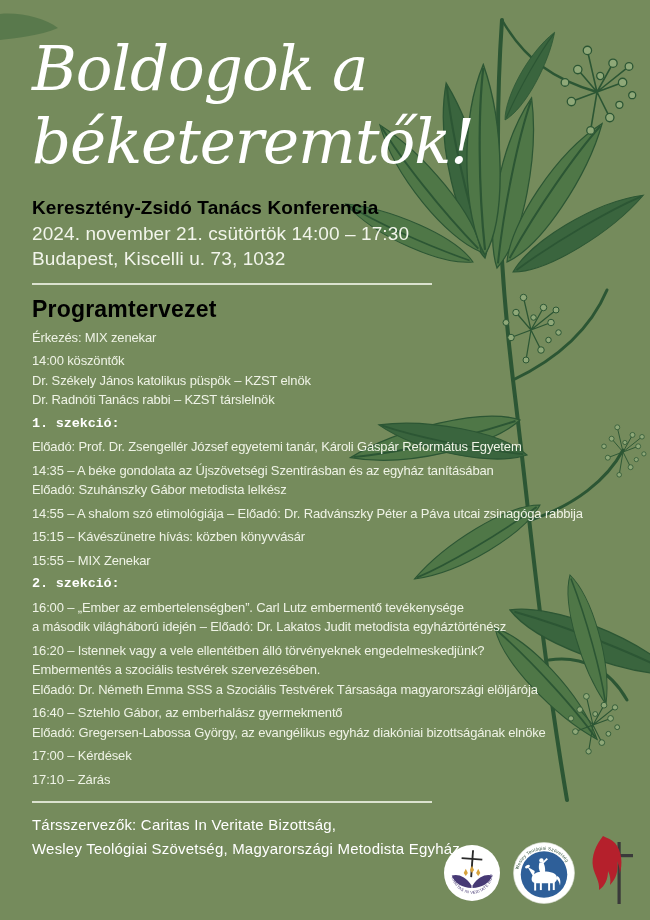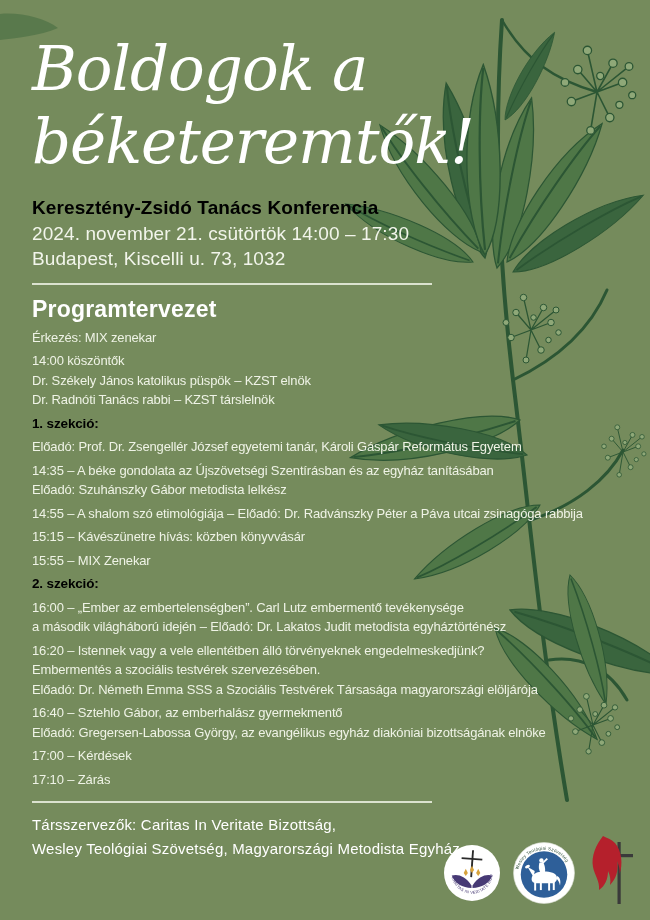--- a/index.html
+++ b/index.html
@@ -8,25 +8,25 @@
   .branch{position:absolute;top:0;right:0;width:315px;height:810px;z-index:1;}
   .corner-leaf{position:absolute;top:4px;left:0;width:80px;height:50px;z-index:1;}
   .content{position:absolute;left:32px;top:0;width:600px;z-index:2;color:#FFFFFF;}
   .title{margin-top:32px;font-family:"DejaVu Serif",serif;font-style:italic;
          font-size:61px;line-height:73px;letter-spacing:-1px;color:#FFFFFF;white-space:nowrap;}
   .event{margin-top:17px;font-size:19px;line-height:25.5px;color:#F2F5EB;letter-spacing:.1px;}
   .event .b{font-weight:700;color:#000000;}
   .rule{margin-top:11px;width:400px;height:2px;background:#E7EBDC;opacity:.9;}
   .rule2{margin-top:12px;width:400px;height:2px;background:#E7EBDC;opacity:.9;}
   h2.prog-head{margin:11px 0 0 0;font-size:23px;line-height:26px;font-weight:700;
-               letter-spacing:.2px;color:#ffffff;}
+               letter-spacing:.2px;color:#000000;}
   .prog{margin-top:6px;font-size:13px;line-height:19.5px;letter-spacing:-.15px;color:#EFF3E6;}
   .prog p{margin:0 0 4px 0;}
   .prog .ln{white-space:nowrap;}
-  .prog p.sec{font-weight:700;font-size:13.5px;color:#000000;}
+  .prog p.sec{font-weight:700;font-size:13.5px;color:#ffffff;font-family:Liberation Mono, monospace;}
   .footer-text{margin-top:10px;font-size:15px;line-height:24px;letter-spacing:.2px;color:#ffffff;}
   .footer-text .ln{white-space:nowrap;}
   .logos{position:absolute;top:832px;left:444px;width:200px;height:82px;z-index:3;
          display:flex;align-items:center;gap:13px;}
   svg{display:block;}
   
   .lm{fill:#4F7747;stroke:#2C5634;stroke-width:.8;}
   .ld{fill:#3A653E;stroke:#2C5634;stroke-width:.8;}
   .vein{fill:none;stroke:#2C5634;stroke-width:1.3;}
   .stem{fill:none;stroke:#2C5634;stroke-linecap:round;}

